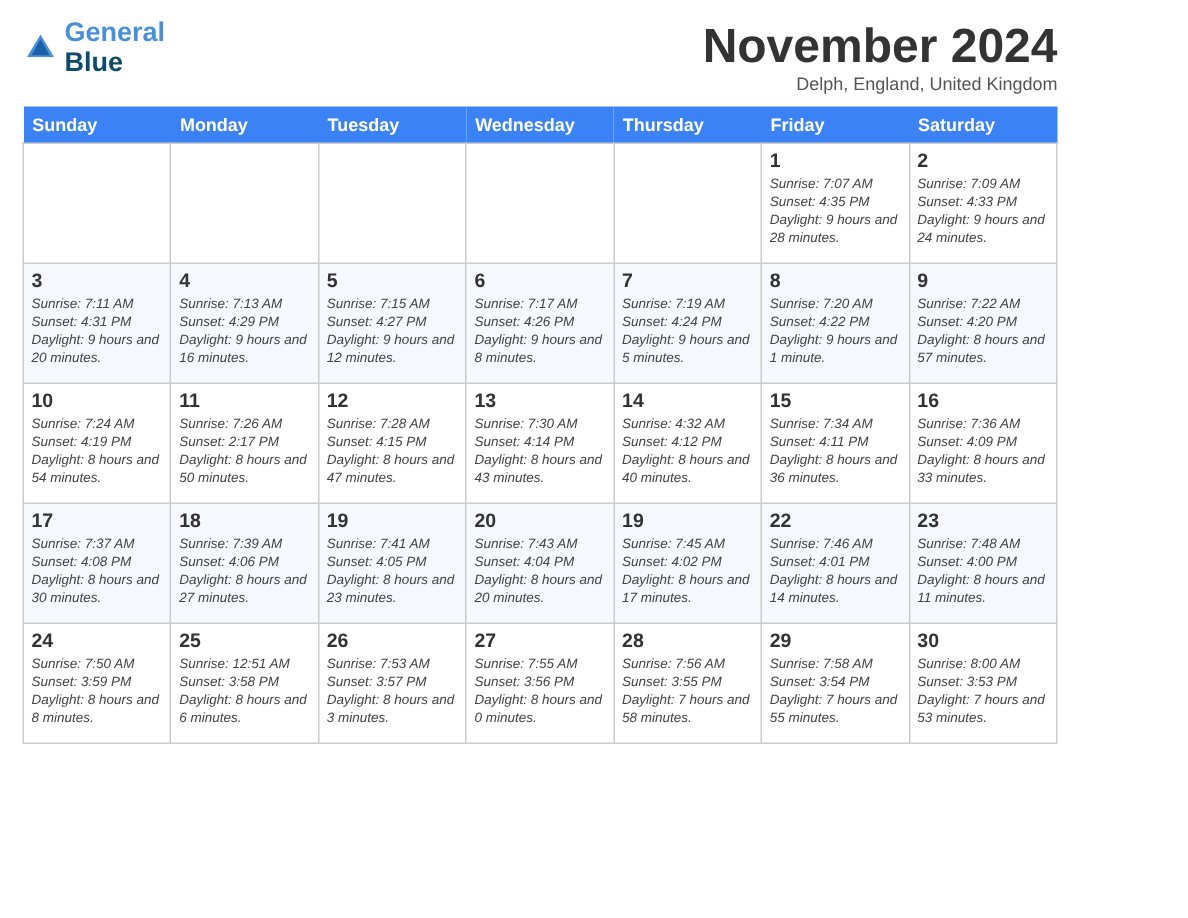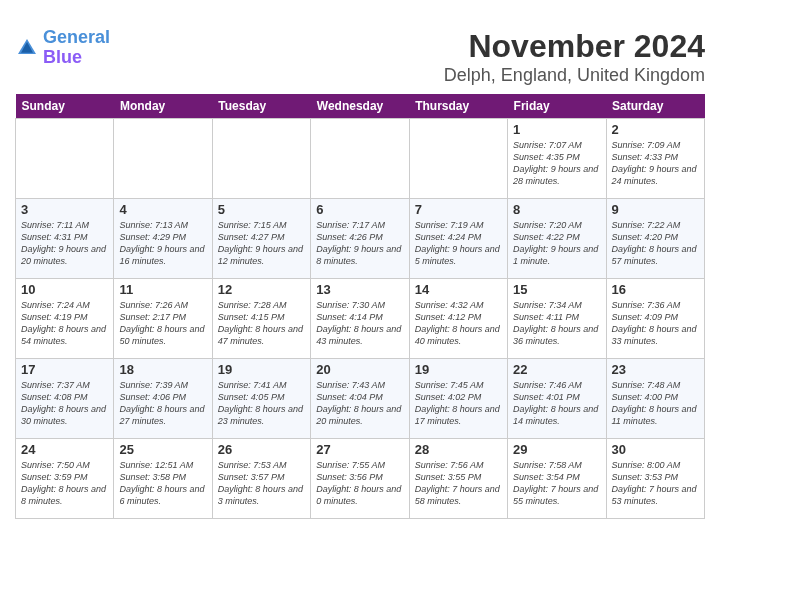--- a/index.html
+++ b/index.html
@@ -5,21 +5,21 @@
     * { margin: 0; padding: 0; box-sizing: border-box; }
     body {
       font-family: Arial, sans-serif;
       background: #fff;
       width: 792px;
       height: 612px;
       overflow: hidden;
     }
     .container {
       width: 720px;
-      padding: 28px 15px;
+      padding: 12px 15px;
     }
     .header-row {
       display: flex;
       align-items: flex-start;
       justify-content: space-between;
       margin-bottom: 8px;
     }
     .logo {
       display: flex;
       align-items: center;
@@ -41,30 +41,30 @@
     .title-block {
       text-align: right;
       margin-left: 28px;
     }
     .month-title {
       font-size: 32px;
       font-weight: bold;
       color: #333;
     }
     .location {
-      font-size: 18px;
+      font-size: 12px;
       color: #555;
     }
     table {
       width: 100%;
       border-collapse: collapse;
       table-layout: fixed;
     }
     th {
-      background-color: #701a75;
+      background-color: #3b82f6;
       color: white;
       text-align: left;
       padding: 5px 6px;
       font-size: 12px;
       font-weight: bold;
     }
     td {
       border: 1px solid #ccc;
       vertical-align: top;
       padding: 3px 5px;
@@ -101,21 +101,21 @@
 
 <div class="container">
   <div class="header-row">
     <div class="logo">
       <svg class="logo-icon" viewBox="0 0 40 40">
         <polygon points="20,5 35,30 5,30" fill="#4a90d9"></polygon>
         <polygon points="20,10 30,28 10,28" fill="#1a5fa8"></polygon>
       </svg>
       <div class="logo-text">
         <div><span>General</span></div>
-        <div style="color:#8b5cf6;">Blue</div>
+        <div style="color:#0c4a6e;">Blue</div>
       </div>
     </div>
     <div class="title-block">
       <div class="month-title">November 2024</div>
       <div class="location">Delph, England, United Kingdom</div>
     </div>
   </div>
 
   <table>
     <thead>

